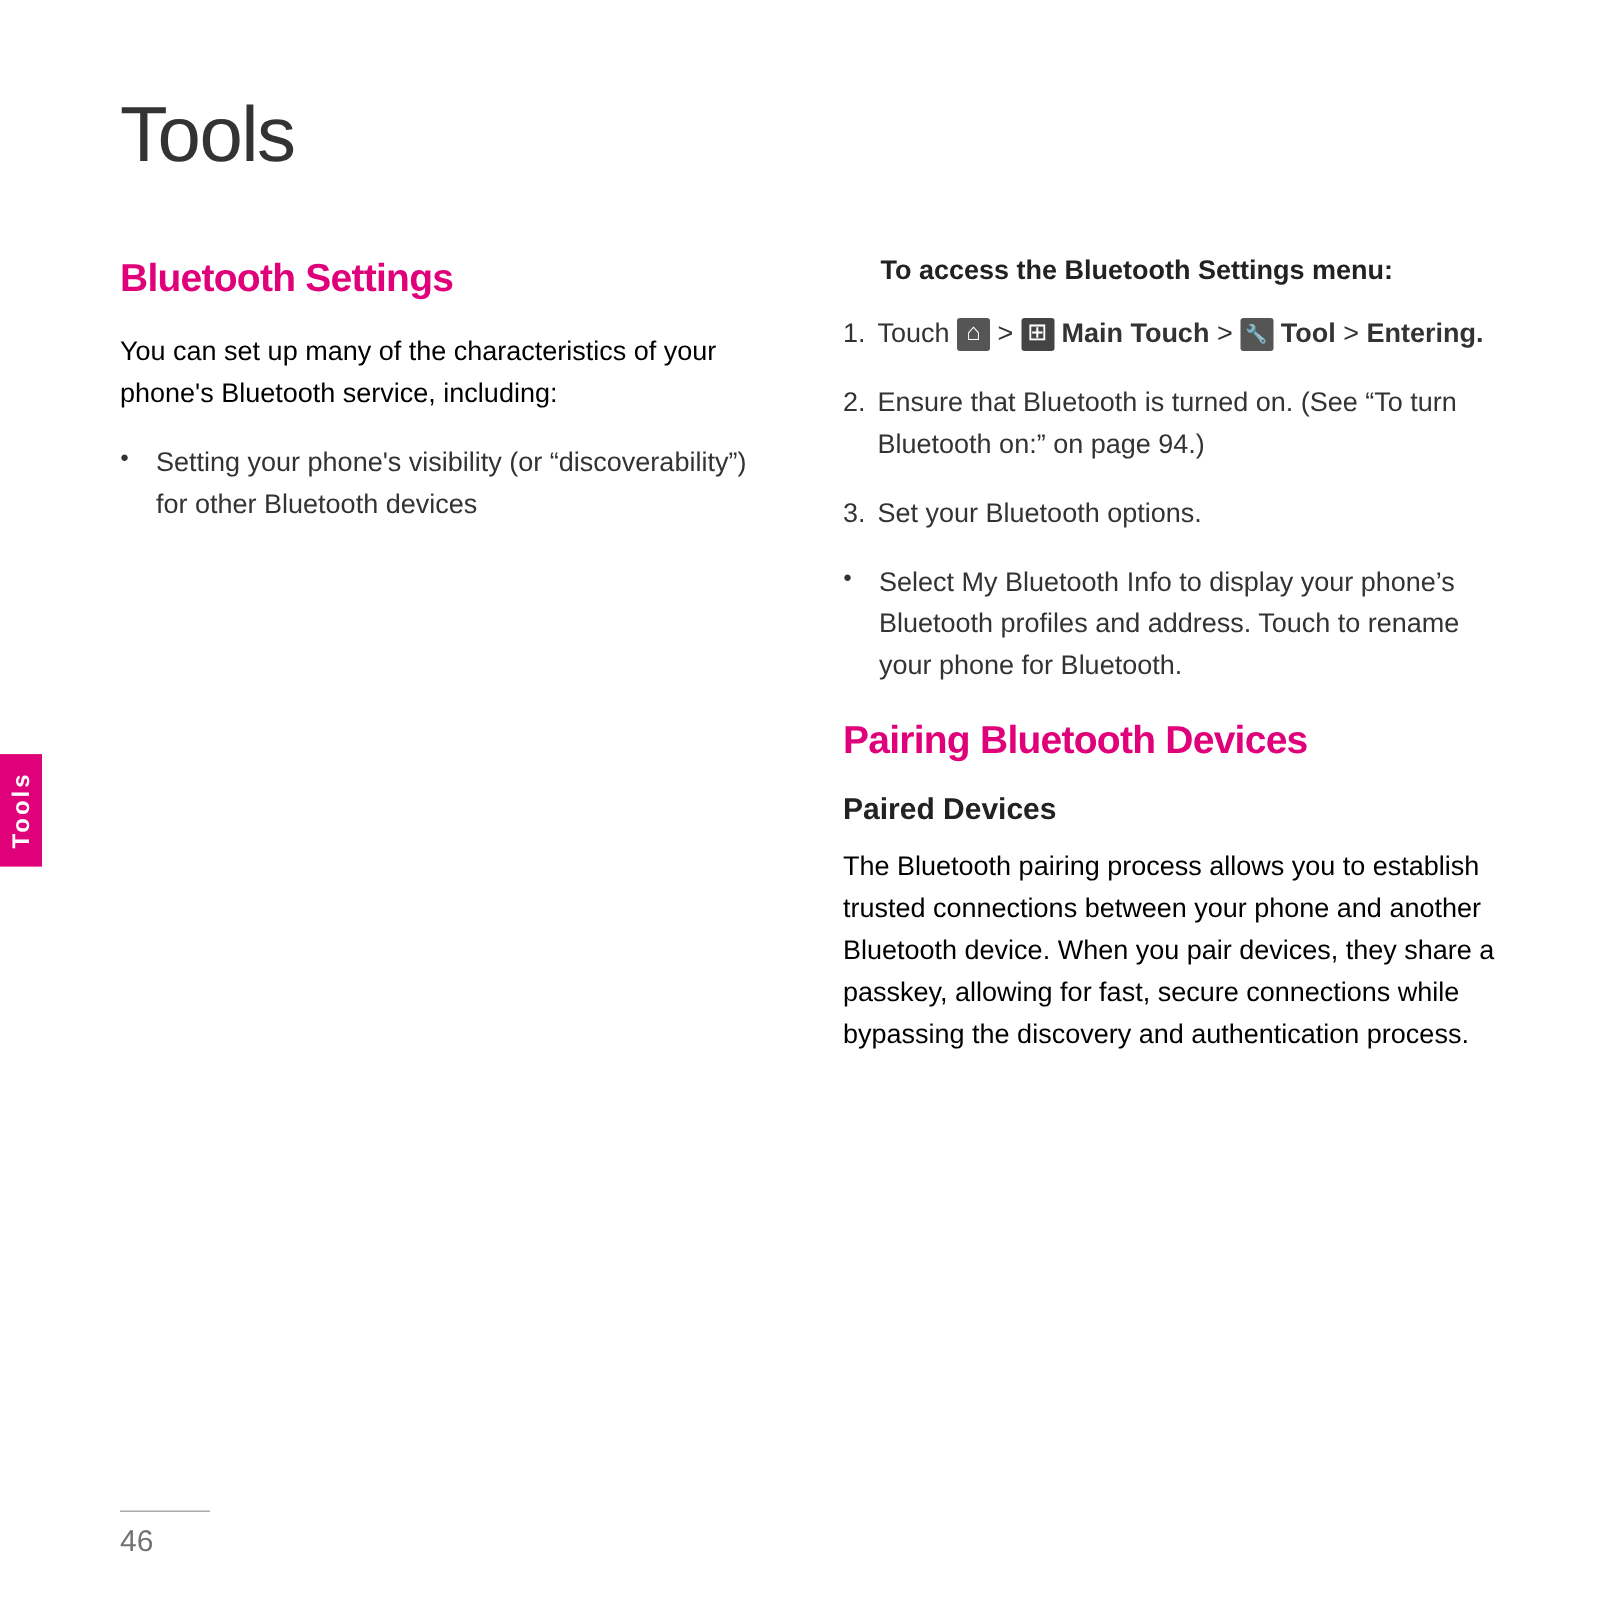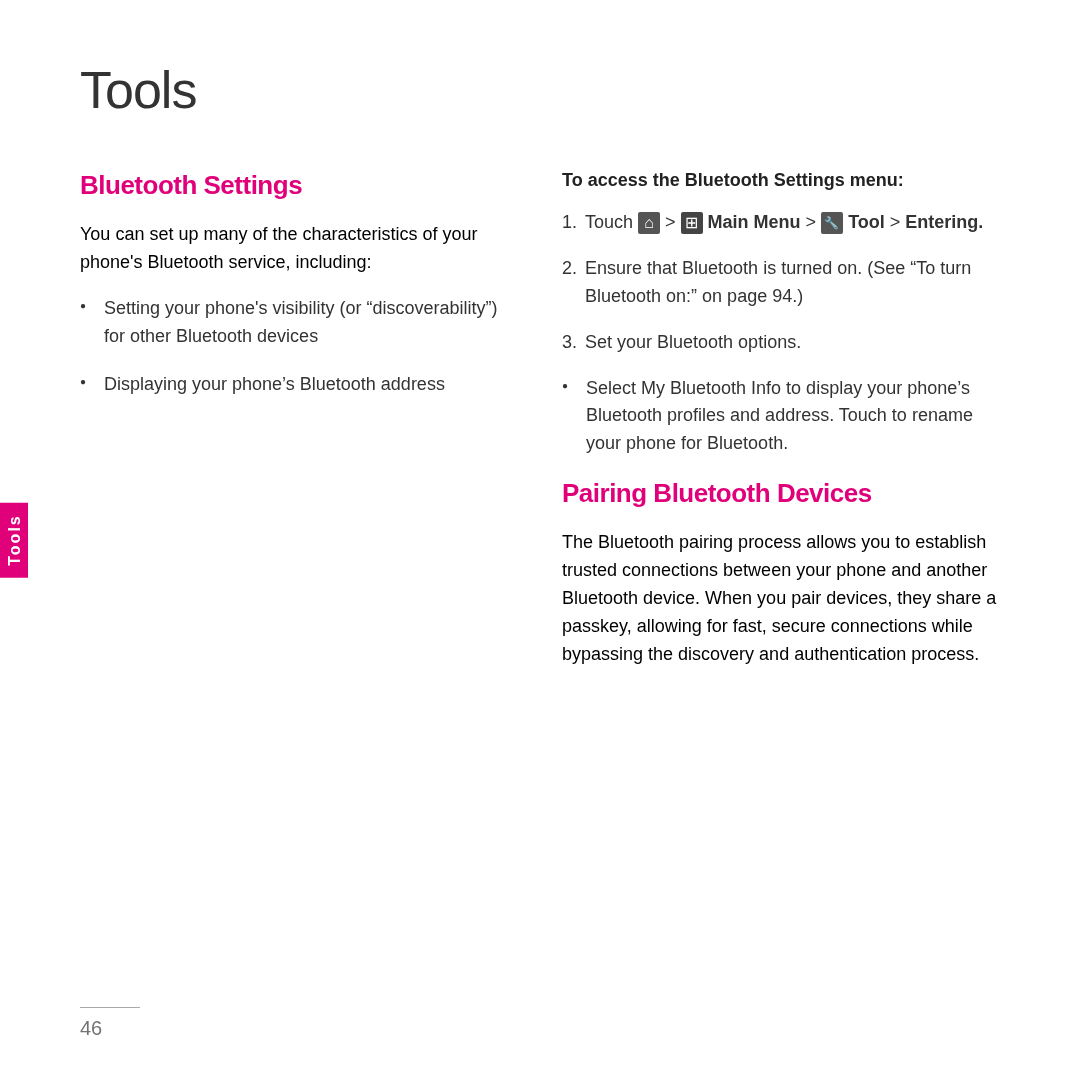--- a/index.html
+++ b/index.html
@@ -90,20 +90,21 @@
       font-size: 10px;
       color: #333333;
       line-height: 2.2;
     }
 
     .access-heading {
       font-size: 18px;
       font-weight: 700;
       color: #222222;
       margin-bottom: 18px;
+      margin-left: 25px;
     }
 
     .numbered-list {
       list-style: none;
       padding: 0;
       margin: 0 0 18px 0;
     }
 
     .numbered-list li {
       font-size: 18px;
@@ -228,38 +229,37 @@
   <div class="two-column">
 
     <div class="left-column">
 
       <h2 class="section-title">Bluetooth Settings</h2>
 
       <p class="body-text">You can set up many of the characteristics of your phone's Bluetooth service, including:</p>
 
       <ul class="bullet-list">
         <li>Setting your phone's visibility (or “discoverability”) for other Bluetooth devices</li>
-        <li>Displaying your phone’s Bluetooth address</li>
       </ul>
     </div>
 
     <div class="right-column">
 
       <p class="access-heading">To access the Bluetooth Settings menu:</p>
 
       <ol class="numbered-list">
 
         <li>
           <span class="num">1.</span>
           <span>
             Touch
             <span class="icon-home"></span>
             &gt;
             <span class="icon-grid"></span>
-            <span class="bold-text"> Main Menu</span>
+            <span class="bold-text"> Main Touch</span>
             &gt;
             <span class="icon-tool"></span>
             <span class="bold-text"> Tool</span>
             &gt;
             <span class="bold-text">Entering.</span>
           </span>
         </li>
 
         <li>
           <span class="num">2.</span>
@@ -271,20 +271,21 @@
           <span>Set your Bluetooth options.</span>
         </li>
       </ol>
 
       <ul class="bullet-list">
         <li>Select My Bluetooth Info to display your phone’s Bluetooth profiles and address. Touch to rename your phone for Bluetooth.</li>
       </ul>
 
       <h2 class="section-title">Pairing Bluetooth Devices</h2>
 
+      <h3 class="section-subtitle">Paired Devices</h3>
 
       <p class="body-text">The Bluetooth pairing process allows you to establish trusted connections between your phone and another Bluetooth device. When you pair devices, they share a passkey, allowing for fast, secure connections while bypassing the discovery and authentication process.</p>
     </div>
   </div>
 </div>
 
 <div class="bottom-divider"></div>
 
 <div class="page-number">46</div>
 

